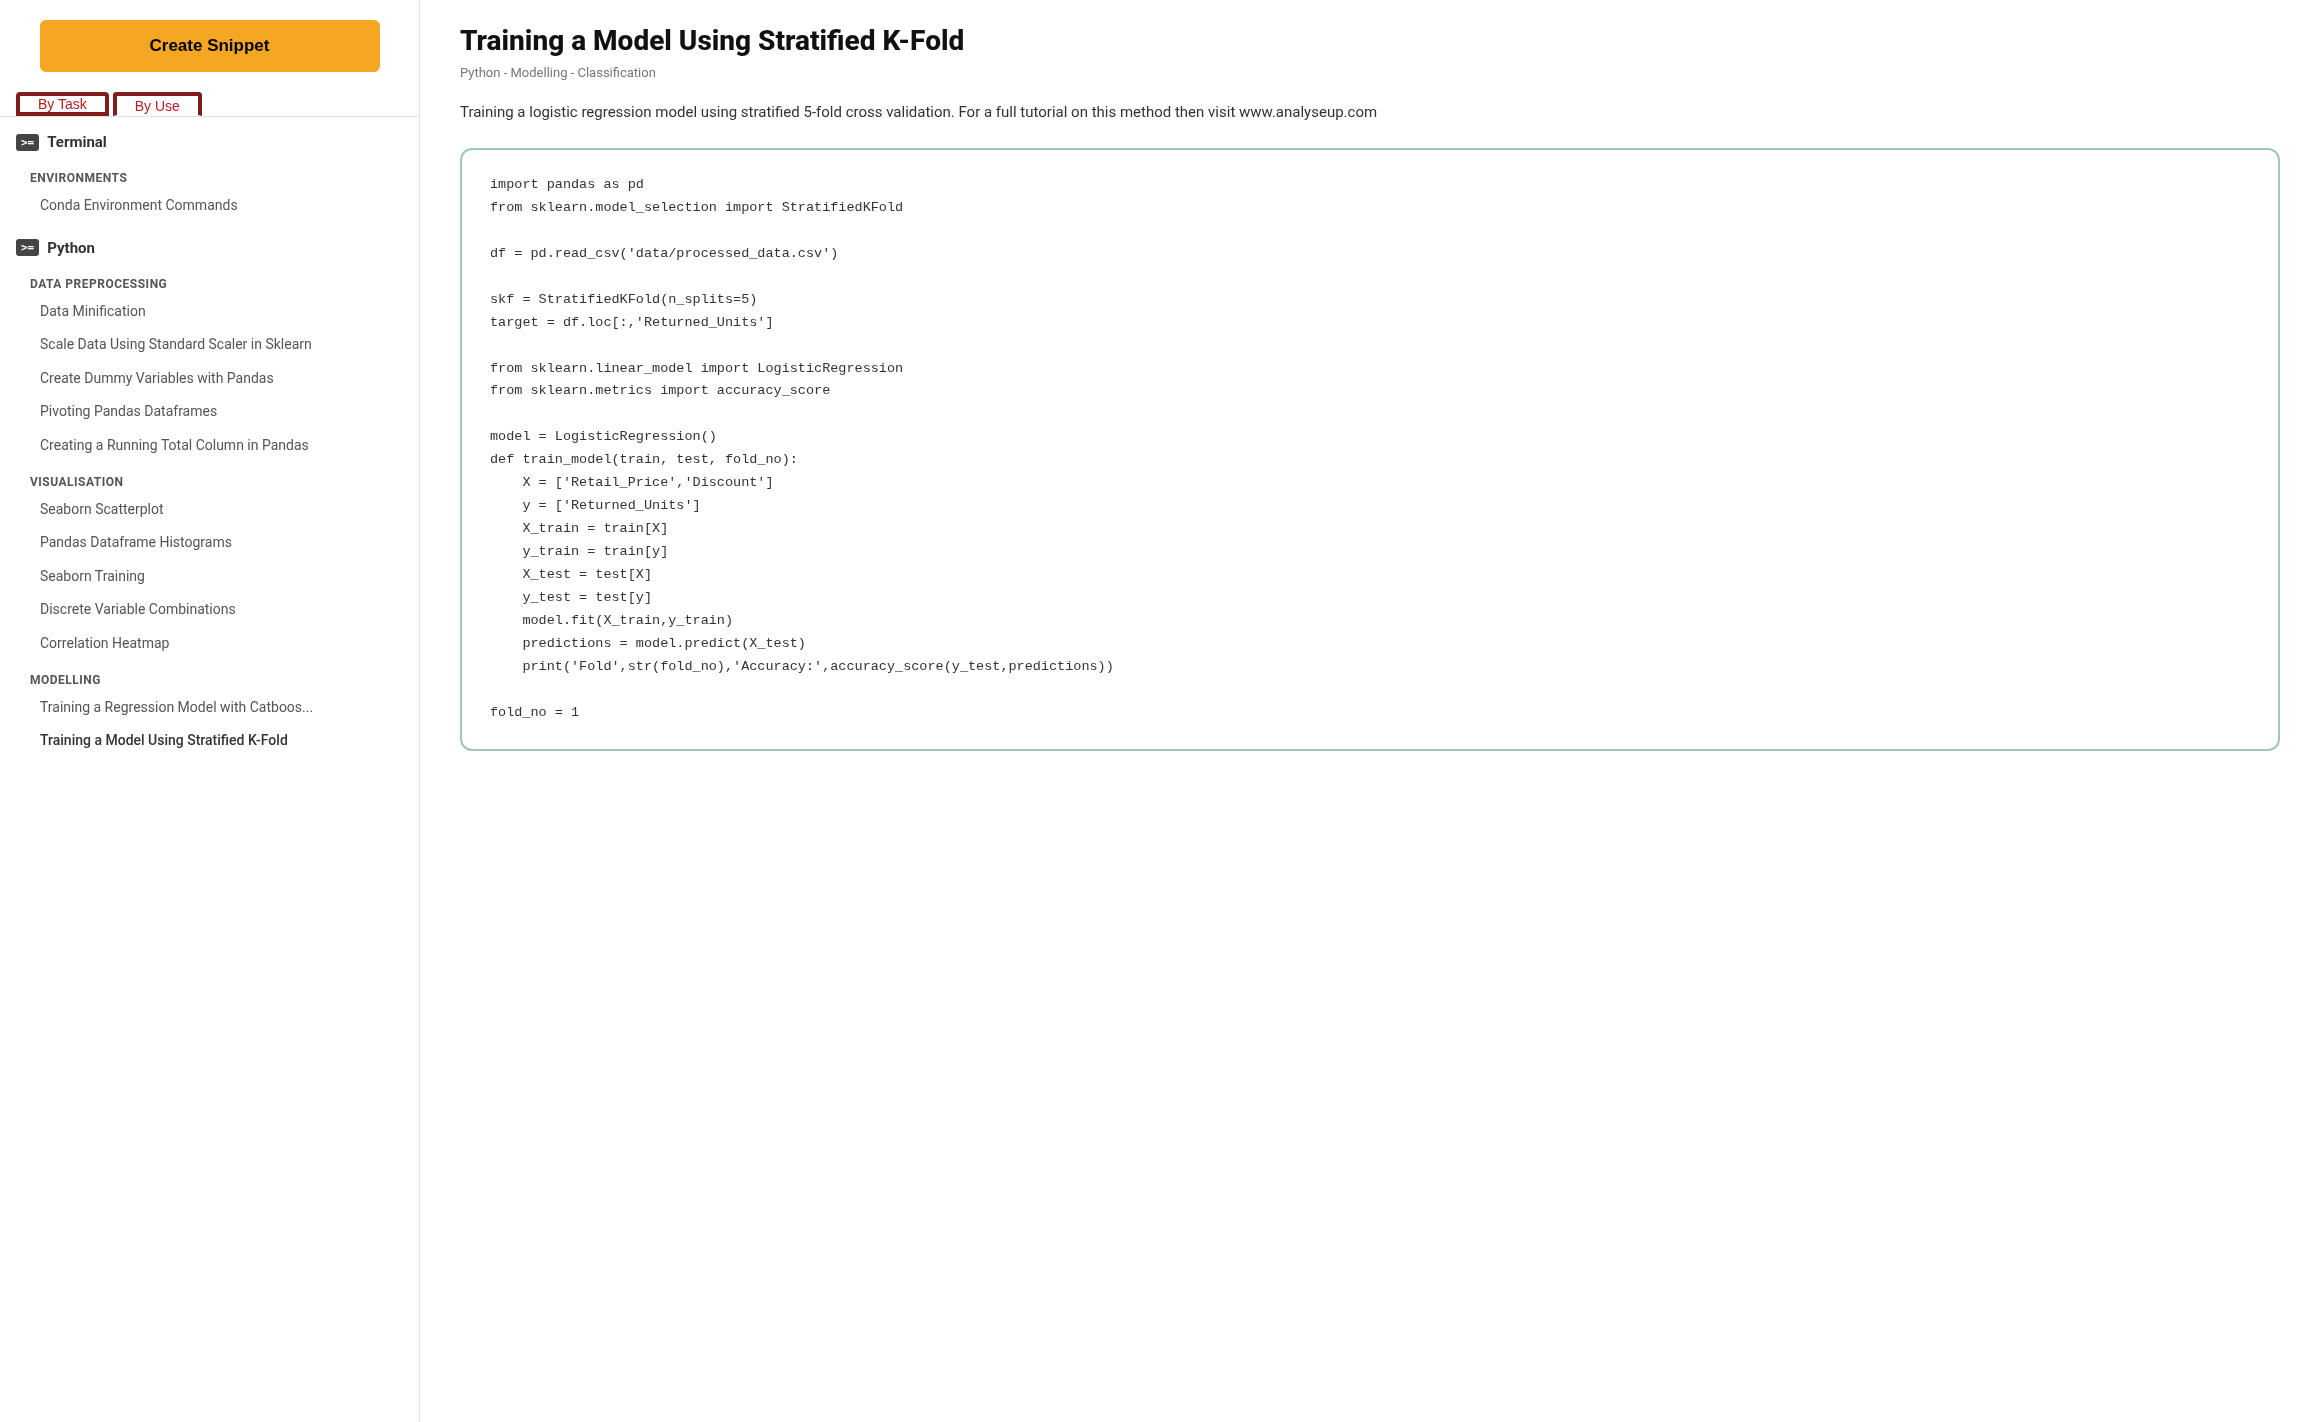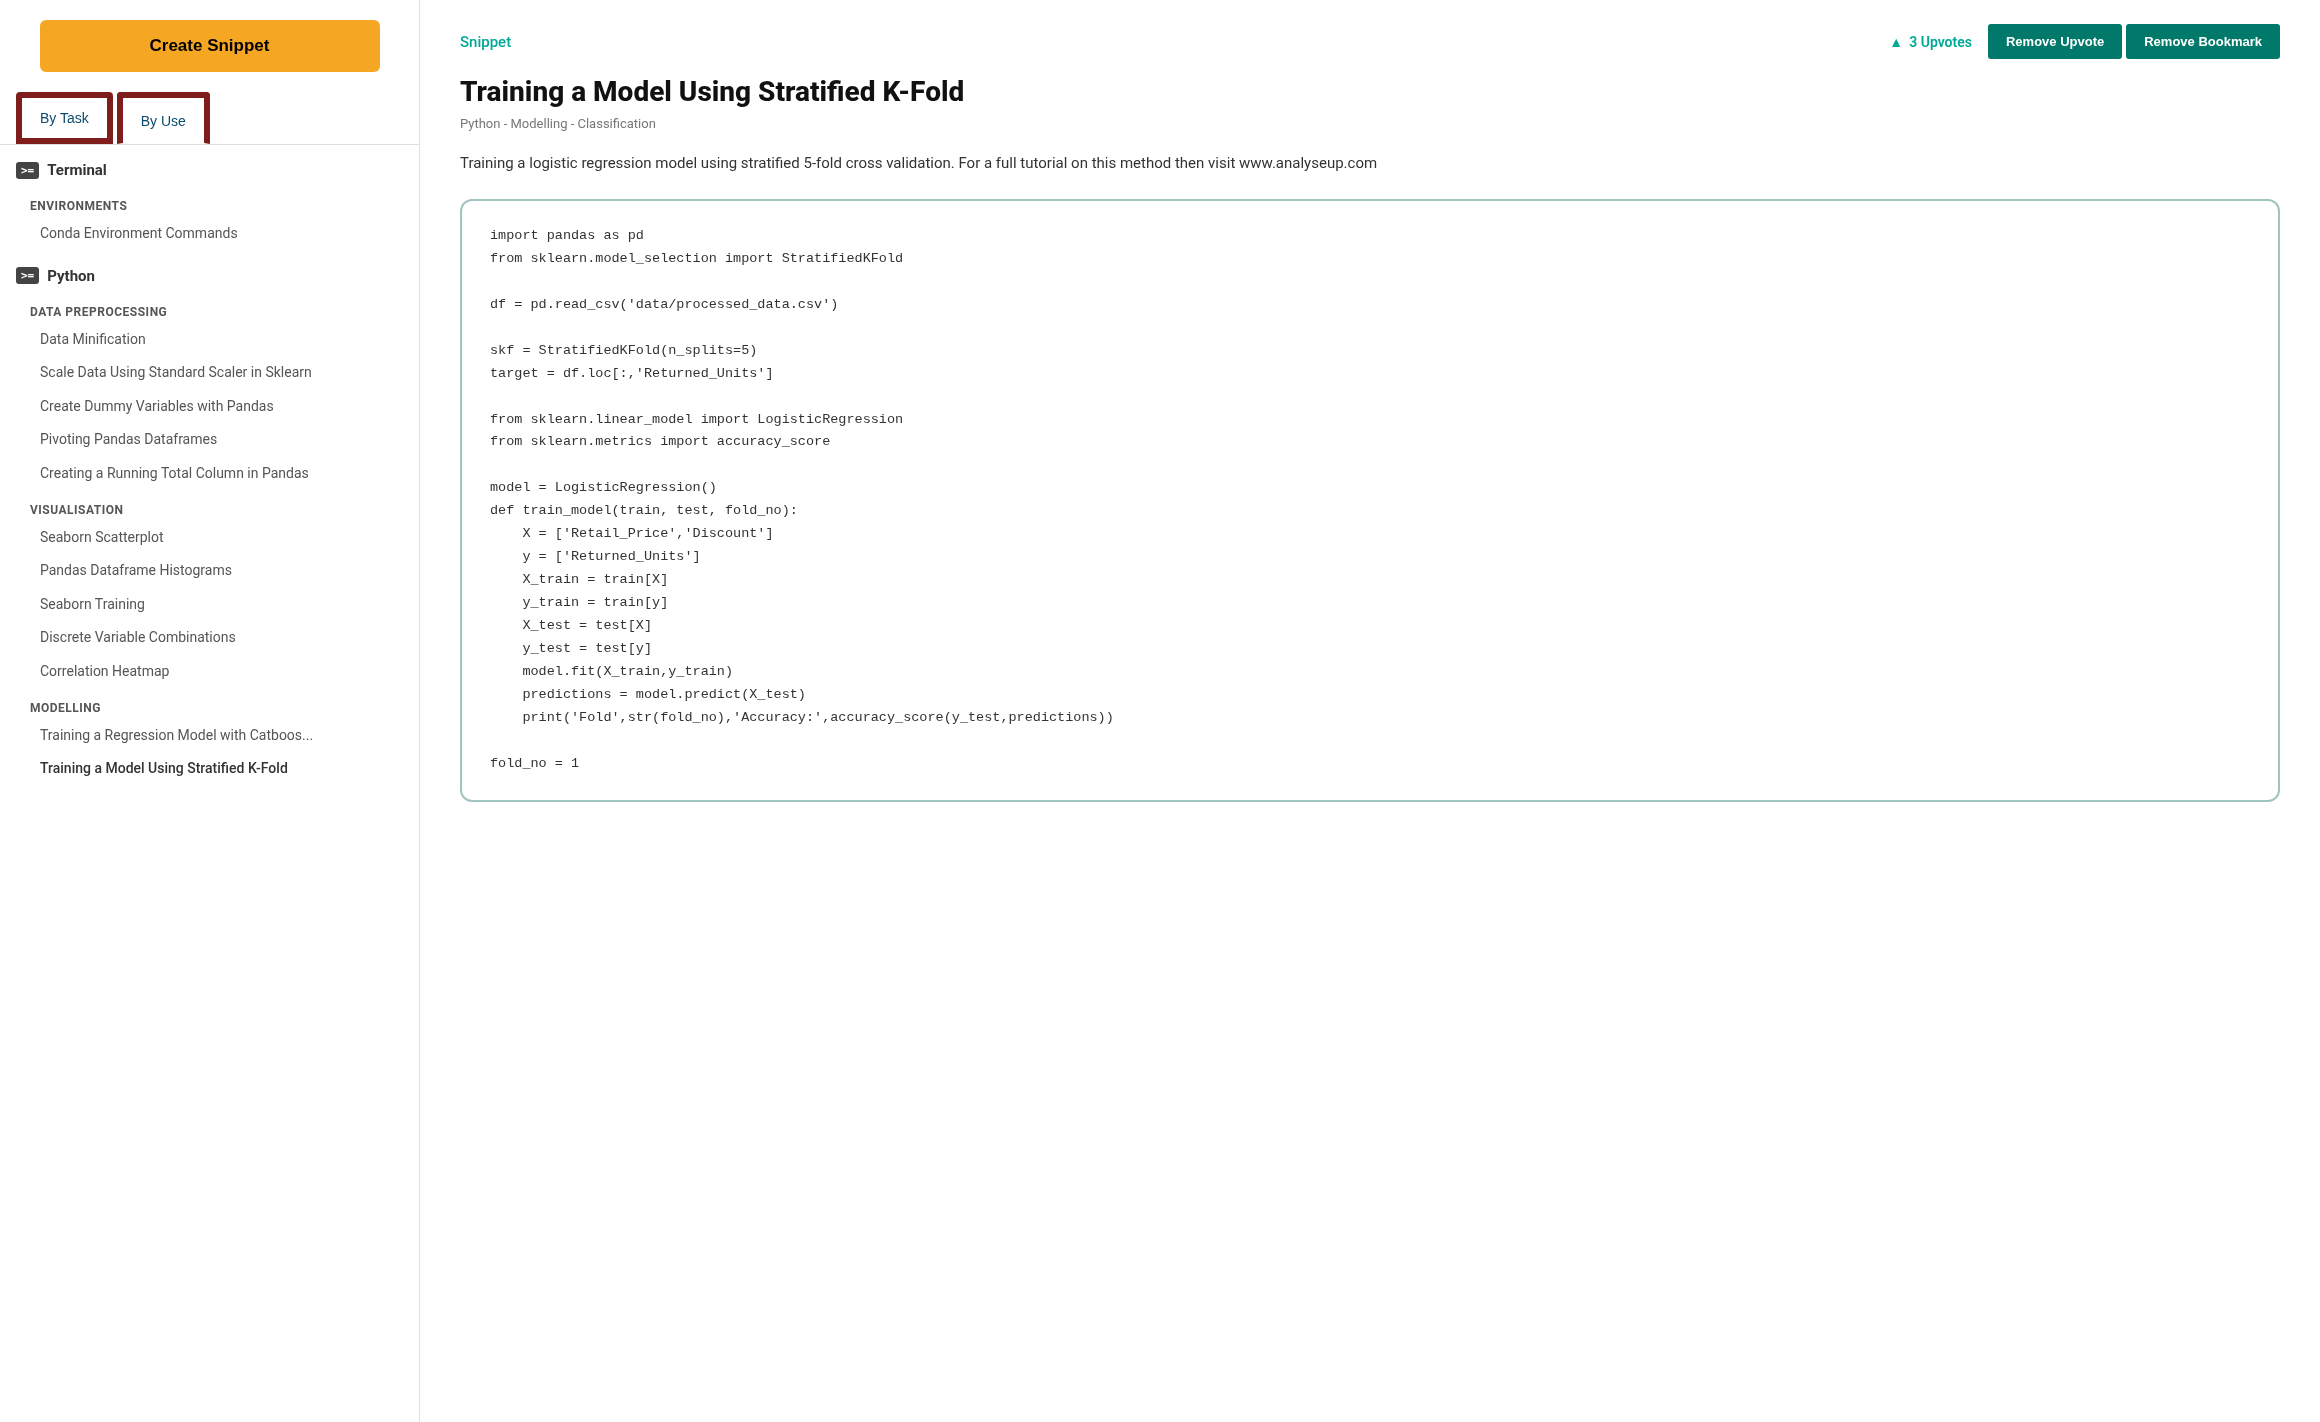--- a/index.html
+++ b/index.html
@@ -19,27 +19,27 @@
       font-size: 17px;
       border: none;
       border-radius: 6px;
       padding: 16px 56px;
       cursor: pointer;
       width: 340px;
     }
     
     .tabs-row { display: flex; border-bottom: 1px solid #e0e0e0; padding: 0 16px 0 16px; gap: 4px; }
     .tab-btn {
-      padding: 12px 18px;
-      border: 6px solid #7f1d1d;
+      padding: 0 18px;
+      border: 4px solid #7f1d1d;
       background: #fff;
       cursor: pointer;
       border-radius: 4px 4px 0 0;
       font-size: 14px;
-      color: #0c4a6e;
+      color: #b91c1c;
     }
     .tab-btn.active { background: #fff; border-bottom: 1px solid #fff; font-weight: 500; }
     
     .section-header {
       display: flex;
       align-items: center;
       gap: 8px;
       padding: 16px 16px 8px 16px;
       font-weight: 700;
       font-size: 15px;
@@ -157,33 +157,20 @@
     <div class="sidebar-item">Correlation Heatmap</div>
 
     <div class="category-label">MODELLING</div>
     <div class="sidebar-item">Training a Regression Model with Catboos...</div>
     <div class="sidebar-item active">Training a Model Using Stratified K-Fold</div>
 
   </div>
 
   <div class="main-content">
 
-    <div class="snippet-header-row">
-      <span class="snippet-label">Snippet</span>
-      <div class="right-header-group">
-        <div class="upvote-area">
-          <span class="upvote-triangle">▲</span>
-          <span>3 Upvotes</span>
-        </div>
-        <div class="action-buttons">
-          <button class="action-btn">Remove Upvote</button>
-          <button class="action-btn">Remove Bookmark</button>
-        </div>
-      </div>
-    </div>
 
     <h1 class="snippet-title">Training a Model Using Stratified K-Fold</h1>
     <div class="snippet-meta">Python - Modelling - Classification</div>
     <div class="snippet-description">Training a logistic regression model using stratified 5-fold cross validation. For a full tutorial on this method then visit www.analyseup.com</div>
 
     <div class="code-block">import pandas as pd
 from sklearn.model_selection import StratifiedKFold
 
 df = pd.read_csv('data/processed_data.csv')
 

